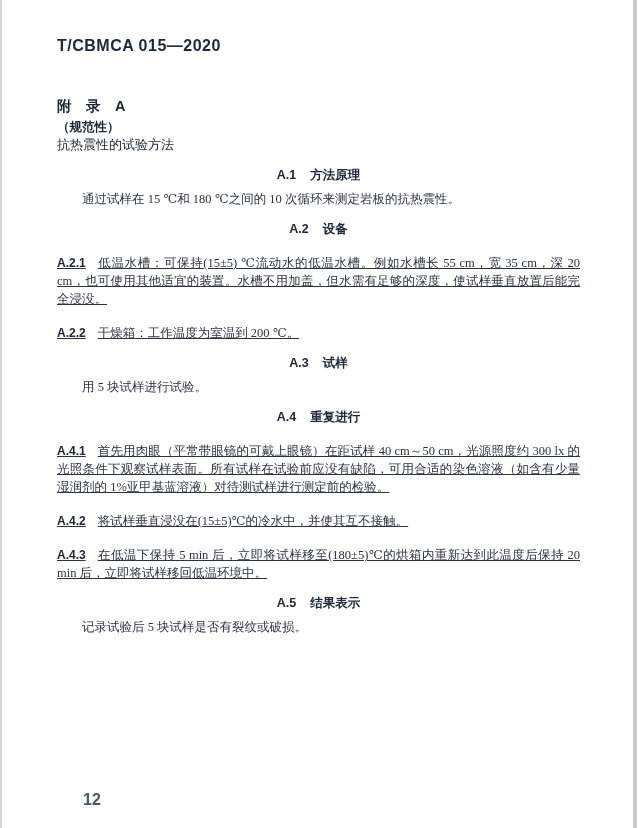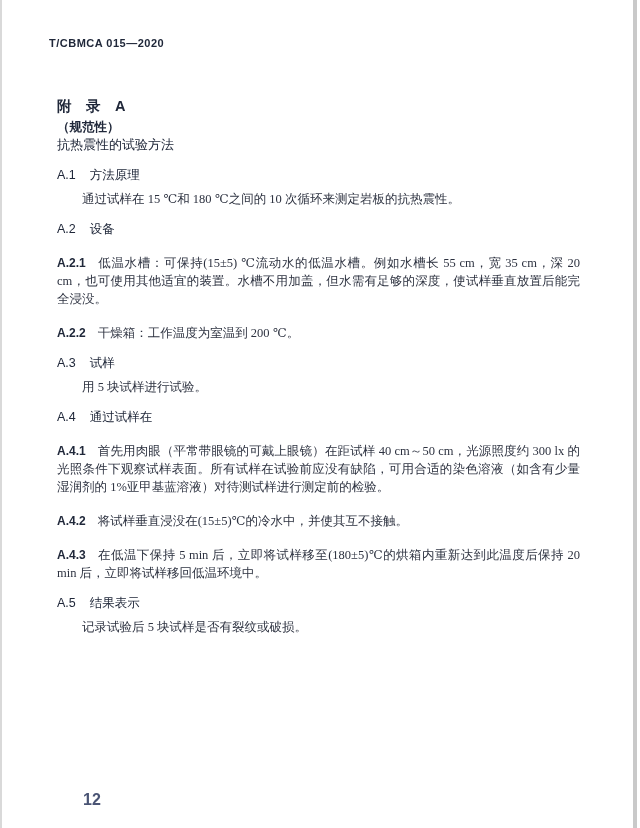--- a/index.html
+++ b/index.html
@@ -13,41 +13,41 @@
     position:relative;
     width:640px;height:828px;
     background:#ffffff;
     overflow:hidden;
     font-family:"Liberation Serif","DejaVu Serif",serif;
     color:var(--text);
   }
   .edge-left{position:absolute;left:0;top:0;width:2px;height:100%;background:#d9d9d9;}
   .edge-right{position:absolute;right:3px;top:0;width:4px;height:100%;background:var(--edge);}
   .doc-header{
-    position:absolute;top:37px;left:49px;
+    position:absolute;top:37px;left:57px;
     font-family:"Liberation Sans","DejaVu Sans",sans-serif;
-    font-weight:bold;font-size:11px;letter-spacing:.5px;
+    font-weight:bold;font-size:16px;letter-spacing:.5px;
     color:var(--heading);
   }
   .content{
     position:absolute;top:96px;left:57px;width:523px;
     font-size:12.5px;line-height:18px;text-align:justify;
   }
   .title-block{text-align:left;margin:0 0 6px 0;font-family:"Liberation Sans","DejaVu Sans",sans-serif;color:var(--heading);}
   .title-line1{font-size:14.5px;font-weight:bold;line-height:20px;margin:0 0 2px 0;}
   .title-line2{font-size:12.5px;font-weight:bold;line-height:18px;margin:0;}
   .title-line3{font-size:13px;font-weight:normal;line-height:18px;margin:0;}
   .sec-heading{
     font-family:"Liberation Sans","DejaVu Sans",sans-serif;
-    font-weight:normal;font-size:12.5px;color:var(--heading);
-    margin:12px 0 6px 0;text-align:left;
+    font-weight:bold;font-size:12.5px;color:var(--heading);
+    margin:12px 0 6px 0;text-align:center;
   }
   .sec-heading .hlabel{margin-right:14px;}
   .para{margin:0 0 2px 0;text-indent:2em;}
-  .clause{margin:16px 0 2px 0;}
+  .clause{margin:16px 0 2px 0;text-decoration:underline;}
   .clabel{
     font-family:"Liberation Sans","DejaVu Sans",sans-serif;
     font-weight:bold;font-size:12px;color:var(--heading);
     margin-right:12px;
   }
   .page-number{
     position:absolute;left:83px;top:791px;
     font-family:"Liberation Sans","DejaVu Sans",sans-serif;
     font-weight:bold;font-size:16px;color:var(--page_number);
   }
@@ -84,21 +84,21 @@
     <p class="clause">
       <span class="clabel">A.2.2</span><span>干燥箱：工作温度为室温到 200 ℃。</span>
     </p>
 
     <div class="sec-heading">
       <span class="hlabel">A.3</span><span>试样</span>
     </div>
     <p class="para">用 5 块试样进行试验。</p>
 
     <div class="sec-heading">
-      <span class="hlabel">A.4</span><span>通过试样在</span>
+      <span class="hlabel">A.4</span><span>重复进行</span>
     </div>
     <p class="clause">
       <span class="clabel">A.4.1</span><span>首先用肉眼（平常带眼镜的可戴上眼镜）在距试样 40 cm～50 cm，光源照度约 300 lx 的光照条件下观察试样表面。所有试样在试验前应没有缺陷，可用合适的染色溶液（如含有少量湿润剂的 1%亚甲基蓝溶液）对待测试样进行测定前的检验。</span>
     </p>
     <p class="clause">
       <span class="clabel">A.4.2</span><span>将试样垂直浸没在(15±5)℃的冷水中，并使其互不接触。</span>
     </p>
     <p class="clause">
       <span class="clabel">A.4.3</span><span>在低温下保持 5 min 后，立即将试样移至(180±5)℃的烘箱内重新达到此温度后保持 20 min 后，立即将试样移回低温环境中。</span>
     </p>

